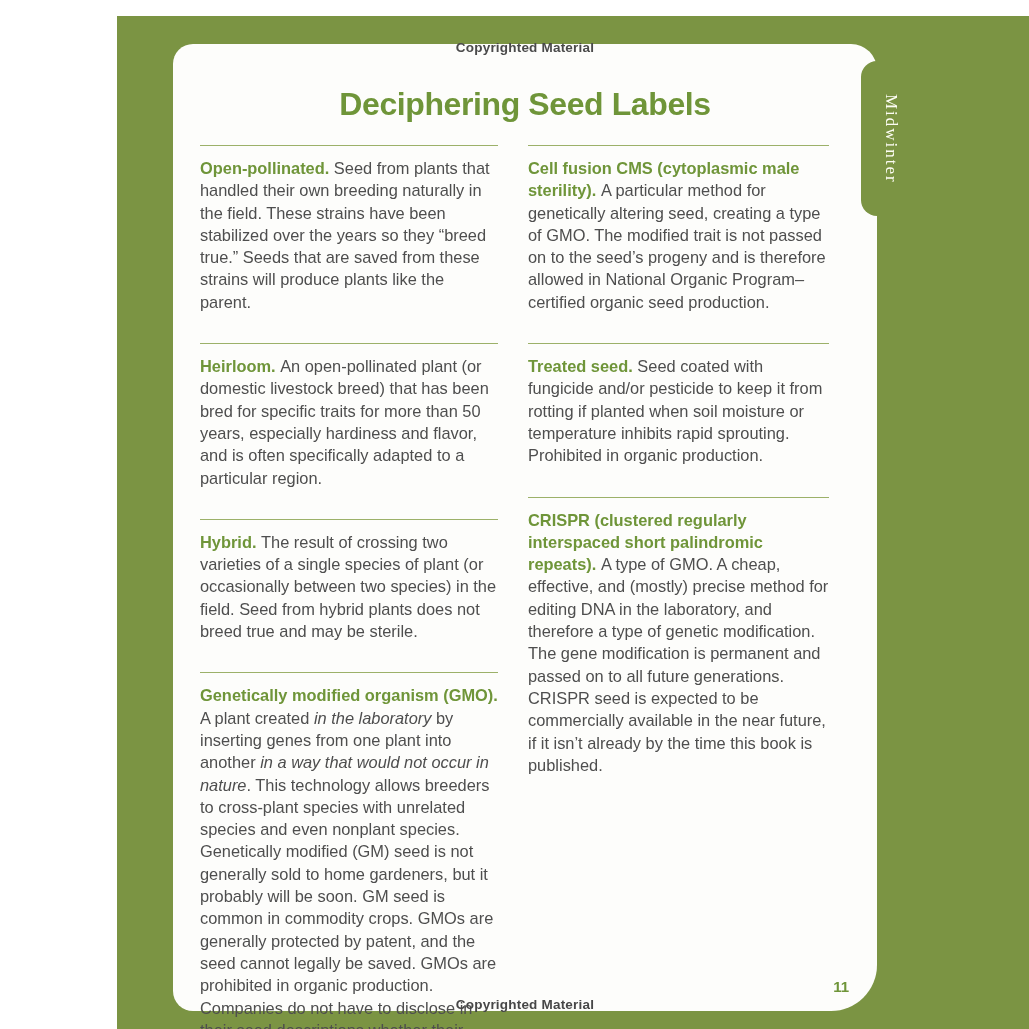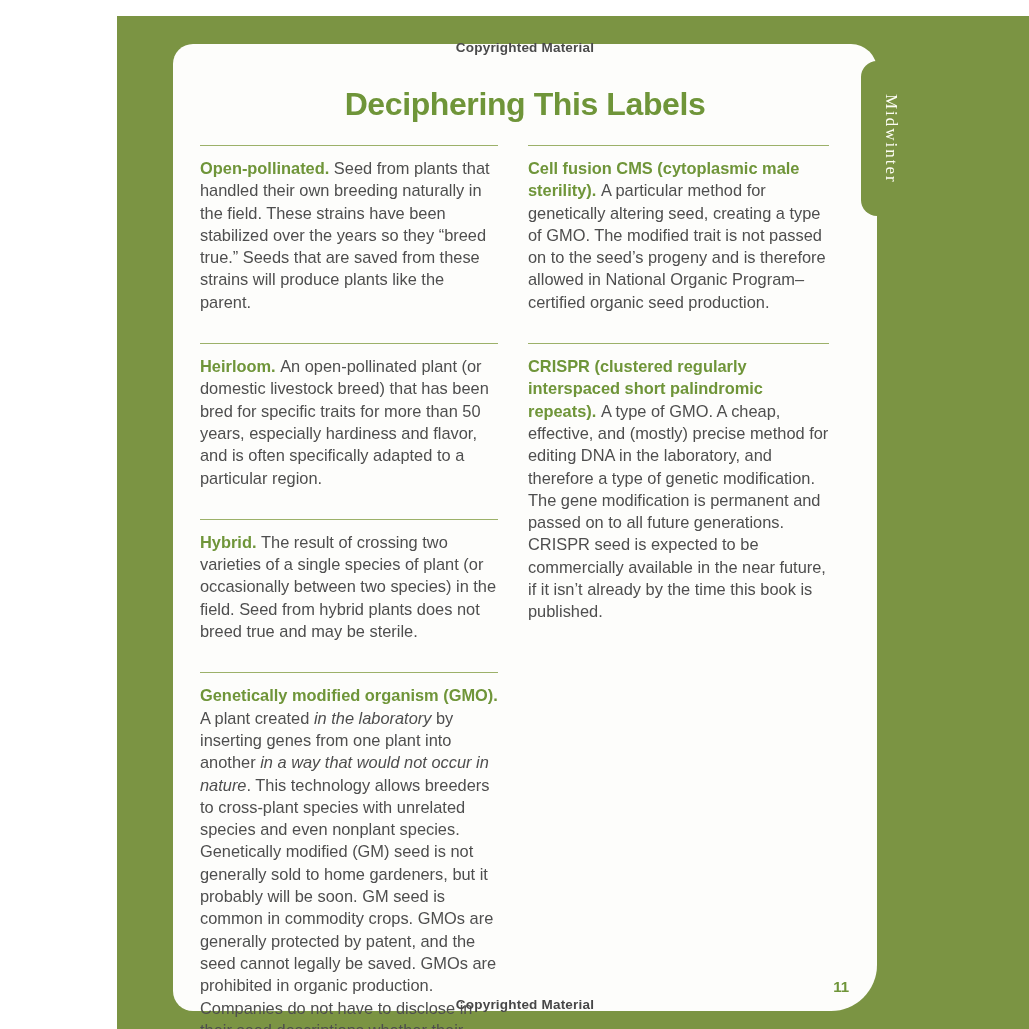--- a/index.html
+++ b/index.html
@@ -61,21 +61,21 @@
 </style>
 </head>
 <body>
 
 <div class="stage">
   <div class="photo">
 
     <div class="page">
       <div class="copyright top">Copyrighted Material</div>
 
-      <h1 class="title">Deciphering This Labels</h1>
+      <h1 class="title">Deciphering Seed Labels</h1>
 
       <div class="col left">
           <div class="entry">
             <p><span class="term">Open-pollinated. </span><span class="normal">Seed from plants that handled their own breeding naturally in the field. These strains have been stabilized over the years so they “breed true.” Seeds that are saved from these strains will produce plants like the parent.</span></p>
           </div>
           <div class="entry">
             <p><span class="term">Heirloom. </span><span class="normal">An open-pollinated plant (or domestic livestock breed) that has been bred for specific traits for more than 50 years, especially hardiness and flavor, and is often specifically adapted to a particular region.</span></p>
           </div>
           <div class="entry">
             <p><span class="term">Hybrid. </span><span class="normal">The result of crossing two varieties of a single species of plant (or occasionally between two species) in the field. Seed from hybrid plants does not breed true and may be sterile.</span></p>
@@ -84,20 +84,23 @@
             <p><span class="term">Genetically modified organism (GMO). </span><span class="normal">A plant created </span><span class="italic">in the laboratory</span><span class="normal"> by inserting genes from one plant into another </span><span class="italic">in a way that would not occur in nature</span><span class="normal">. This technology allows breeders to cross-plant species with unrelated species and even nonplant species. Genetically modified (GM) seed is not generally sold to home gardeners, but it probably will be soon. GM seed is common in commodity crops. GMOs are generally protected by patent, and the seed cannot legally be saved. GMOs are prohibited in organic production. Companies do not have to disclose in their seed descriptions whether their seed is genetically modified.</span></p>
           </div>
         </div>
 
       <div class="col right">
         <div>
             <div class="entry">
               <p><span class="term">Cell fusion CMS (cytoplasmic male sterility). </span><span class="normal">A particular method for genetically altering seed, creating a type of GMO. The modified trait is not passed on to the seed’s progeny and is therefore allowed in National Organic Program–certified organic seed production.</span></p>
             </div>
             <div class="entry">
+              <p><span class="term">Treated seed. </span><span class="normal">Seed coated with fungicide and/or pesticide to keep it from rotting if planted when soil moisture or temperature inhibits rapid sprouting. Prohibited in organic production.</span></p>
+            </div>
+            <div class="entry">
               <p><span class="term">CRISPR (clustered regularly interspaced short palindromic repeats). </span><span class="normal">A type of GMO. A cheap, effective, and (mostly) precise method for editing DNA in the laboratory, and therefore a type of genetic modification. The gene modification is permanent and passed on to all future generations. CRISPR seed is expected to be commercially available in the near future, if it isn’t already by the time this book is published.</span></p>
             </div>
           </div>
       </div>
 
       <div class="pagenum">11</div>
     </div>
 
     <div class="tab">
       <div class="tab-label">Midwinter</div>

